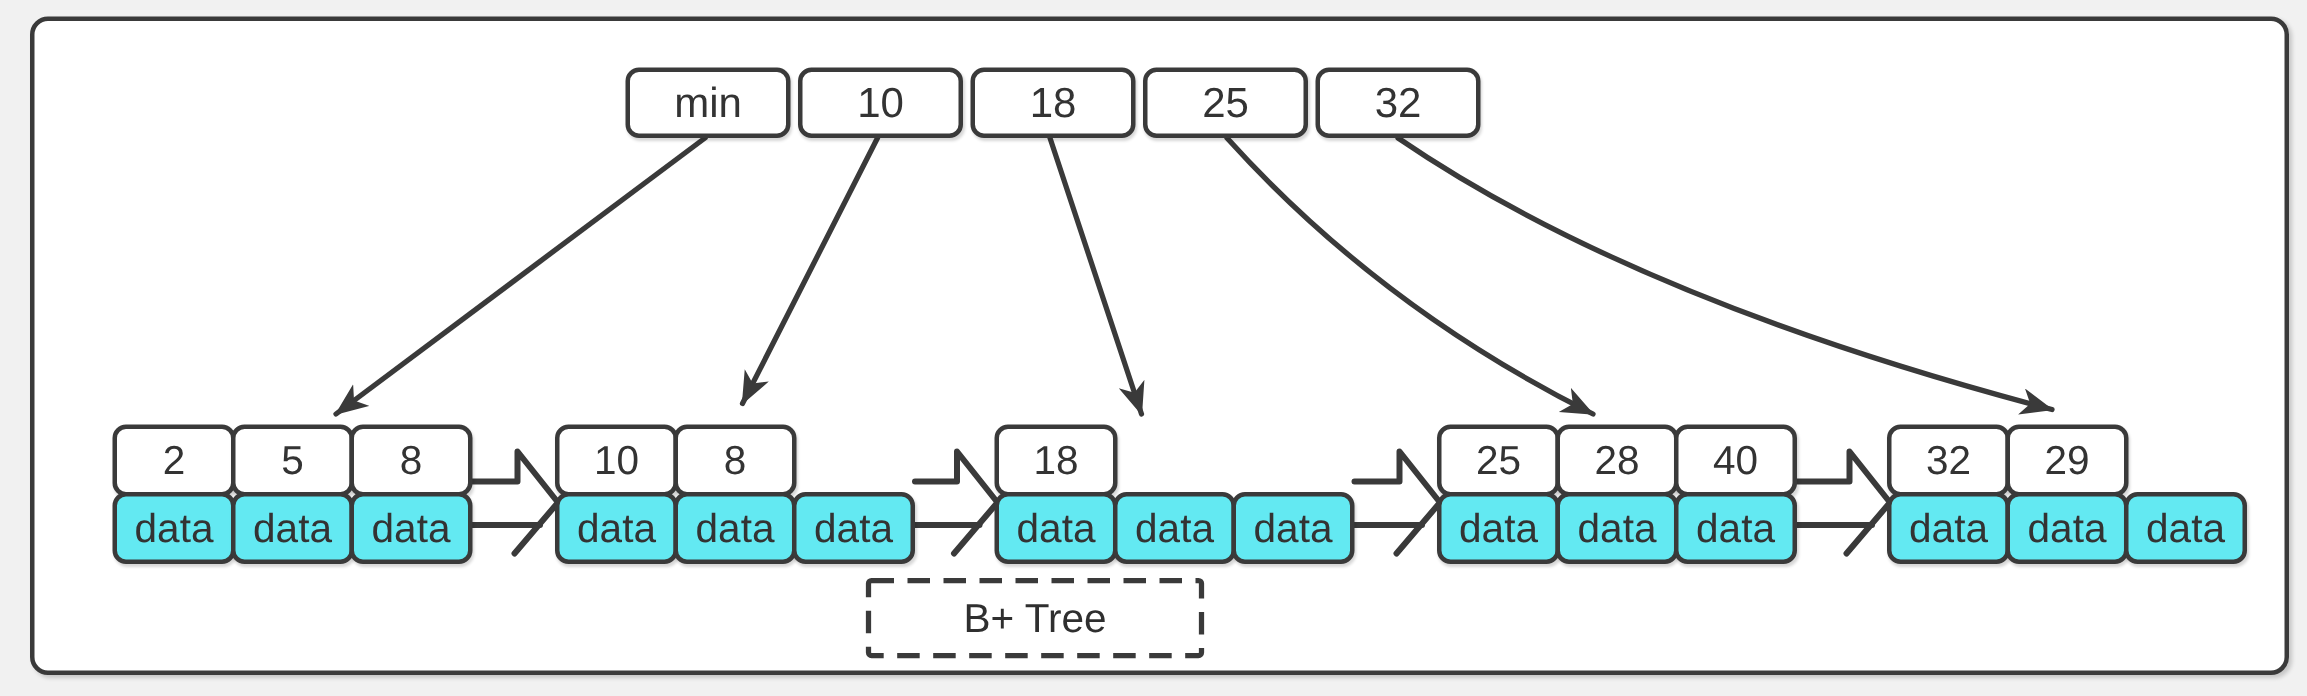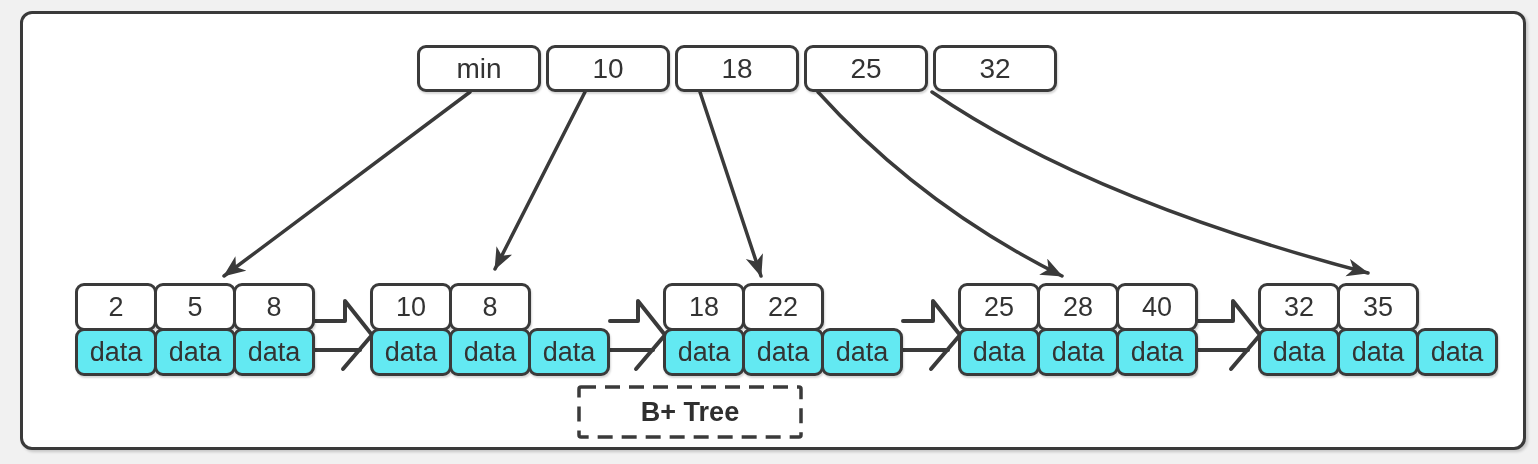--- a/index.html
+++ b/index.html
@@ -19,32 +19,32 @@
   .svg-layer{position:absolute;left:0;top:0;width:1538px;height:464px;pointer-events:none}
   .svg-layer path, .svg-layer rect{fill:none;stroke:var(--border)}
   .connector{stroke-width:3.5px;stroke-linecap:round}
   .block-arrow{stroke-width:4px;stroke-linejoin:round;stroke-linecap:round}
   .dashed-rect{stroke-width:3.5px;stroke-dasharray:15 9;fill:none}
 
   .top-row{position:absolute;left:417px;top:45px;display:flex;gap:5px}
   .cell{display:flex;align-items:center;justify-content:center;
         background:var(--node-fill);border:3px solid var(--border);border-radius:9px;
         color:var(--text);font-size:28px;box-shadow:1px 2px 2px rgba(0,0,0,0.16)}
-  .cell.top{width:124px;height:47px}
+  .cell.top{width:110px;height:47px}
 
   .leaf{position:absolute;top:283px}
   .leaf .row{display:flex}
   .leaf .row.data-row{margin-top:-3px}
   .leaf .cell{width:82px;height:48px;font-size:27px}
   .leaf .cell + .cell{margin-left:-3px}
   .leaf .cell.data{background:var(--leaf-data-fill)}
 
   .tree-label{position:absolute;left:578px;top:386px;width:224px;height:52px;
               display:flex;align-items:center;justify-content:center;
-              font-size:27px;font-weight:bold;color:#2f2f2f}
+              font-size:27px;font-weight:normal;color:#2f2f2f}
 </style>
 </head>
 <body>
 
 <div class="canvas">
   <div class="frame"></div>
 
   <svg class="svg-layer" viewBox="0 0 1538 464">
     <defs>
       <marker id="ah" markerUnits="userSpaceOnUse" markerWidth="24" markerHeight="20" refX="21" refY="9" orient="auto">
@@ -107,21 +107,20 @@
     <div class="row data-row">
       <div class="cell data">data</div>
       <div class="cell data">data</div>
       <div class="cell data">data</div>
     </div>
   </div>
 
   <div class="leaf" style="left:663px">
     <div class="row">
       <div class="cell">18</div>
-      <div class="cell">22</div>
     </div>
     <div class="row data-row">
       <div class="cell data">data</div>
       <div class="cell data">data</div>
       <div class="cell data">data</div>
     </div>
   </div>
 
   <div class="leaf" style="left:958px">
     <div class="row">
@@ -132,21 +131,21 @@
     <div class="row data-row">
       <div class="cell data">data</div>
       <div class="cell data">data</div>
       <div class="cell data">data</div>
     </div>
   </div>
 
   <div class="leaf" style="left:1258px">
     <div class="row">
       <div class="cell">32</div>
-      <div class="cell">35</div>
+      <div class="cell">29</div>
     </div>
     <div class="row data-row">
       <div class="cell data">data</div>
       <div class="cell data">data</div>
       <div class="cell data">data</div>
     </div>
   </div>
 
   <div class="tree-label">B+ Tree</div>
 </div>

